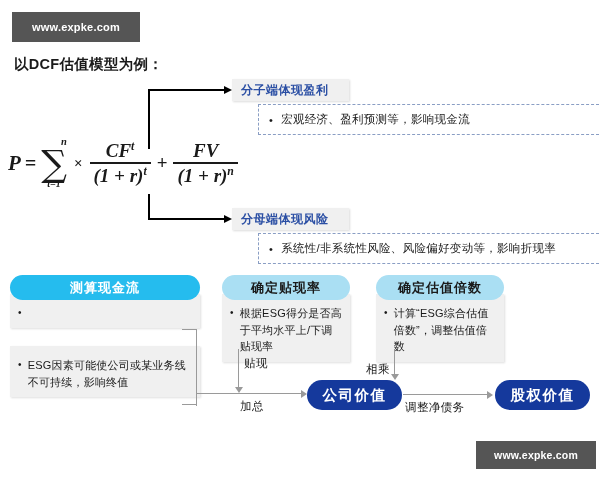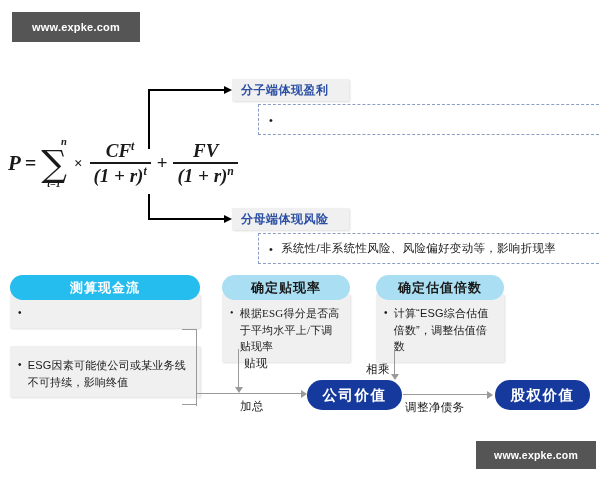--- a/index.html
+++ b/index.html
@@ -145,21 +145,21 @@
     margin-top: -6px;
     padding-top: 11px;
     display: flex;
     box-shadow: 1px 1px 2px rgba(0,0,0,0.13);
     letter-spacing: 0.2px;
   }
   .stage-body .dot { margin-right: 6px; font-size: 10px; line-height: 1.6; }
 
   #stage-cashflow   { left: 10px;  top: 275px; width: 190px; }
   #stage-terminal   { left: 10px;  top: 352px; width: 190px; }
-  #stage-discount   { left: 222px; top: 275px; width: 128px; font-family: Liberation Serif, serif; }
+  #stage-discount   { left: 222px; top: 275px; width: 128px; }
   #stage-multiple   { left: 376px; top: 275px; width: 128px; }
 
   
   .gline { position: absolute; background: #9a9a9a; }
   .garrow {
     position: absolute;
     width: 0; height: 0;
   }
   .garrow.down {
     border-left: 4px solid transparent;
@@ -198,20 +198,21 @@
   #pill-equity { left: 495px; top: 380px; width: 95px; }
 </style>
 </head>
 <body>
 
 <div id="page">
 
   <div class="watermark" id="wm-top">www.expke.com</div>
   <div class="watermark" id="wm-bot">www.expke.com</div>
 
+  <div id="intro">以DCF估值模型为例：</div>
 
   <div id="formula">
     <div class="f-row">
       <span class="f-var">P</span>
       <span class="f-eq">=</span>
       <span class="sigma-wrap">
         <span class="sigma-top">n</span>
         <span class="sigma-mid">∑</span>
         <span class="sigma-bot">t=1</span>
       </span>
@@ -242,20 +243,21 @@
     <div class="v" style="left:0; top:0; width:1.6px; height:26px;"></div>
     <div class="h" style="left:0; top:24.4px; width:78px; height:1.6px;"></div>
     <div style="position:absolute; left:76px; top:21px; width:0; height:0;
                 border-top:4.5px solid transparent; border-bottom:4.5px solid transparent;
                 border-left:8px solid #000000;"></div>
   </div>
 
   <div class="callout-label" id="label-num">分子端体现盈利</div>
   <div class="callout-body" id="body-num">
     <span class="dot">•</span>
+    <span>宏观经济、盈利预测等，影响现金流</span>
   </div>
 
   <div class="callout-label" id="label-den">分母端体现风险</div>
   <div class="callout-body" id="body-den">
     <span class="dot">•</span>
     <span>系统性/非系统性风险、风险偏好变动等，影响折现率</span>
   </div>
 
   <div class="stage" id="stage-cashflow">
     <div class="stage-head cyan">测算现金流</div>

